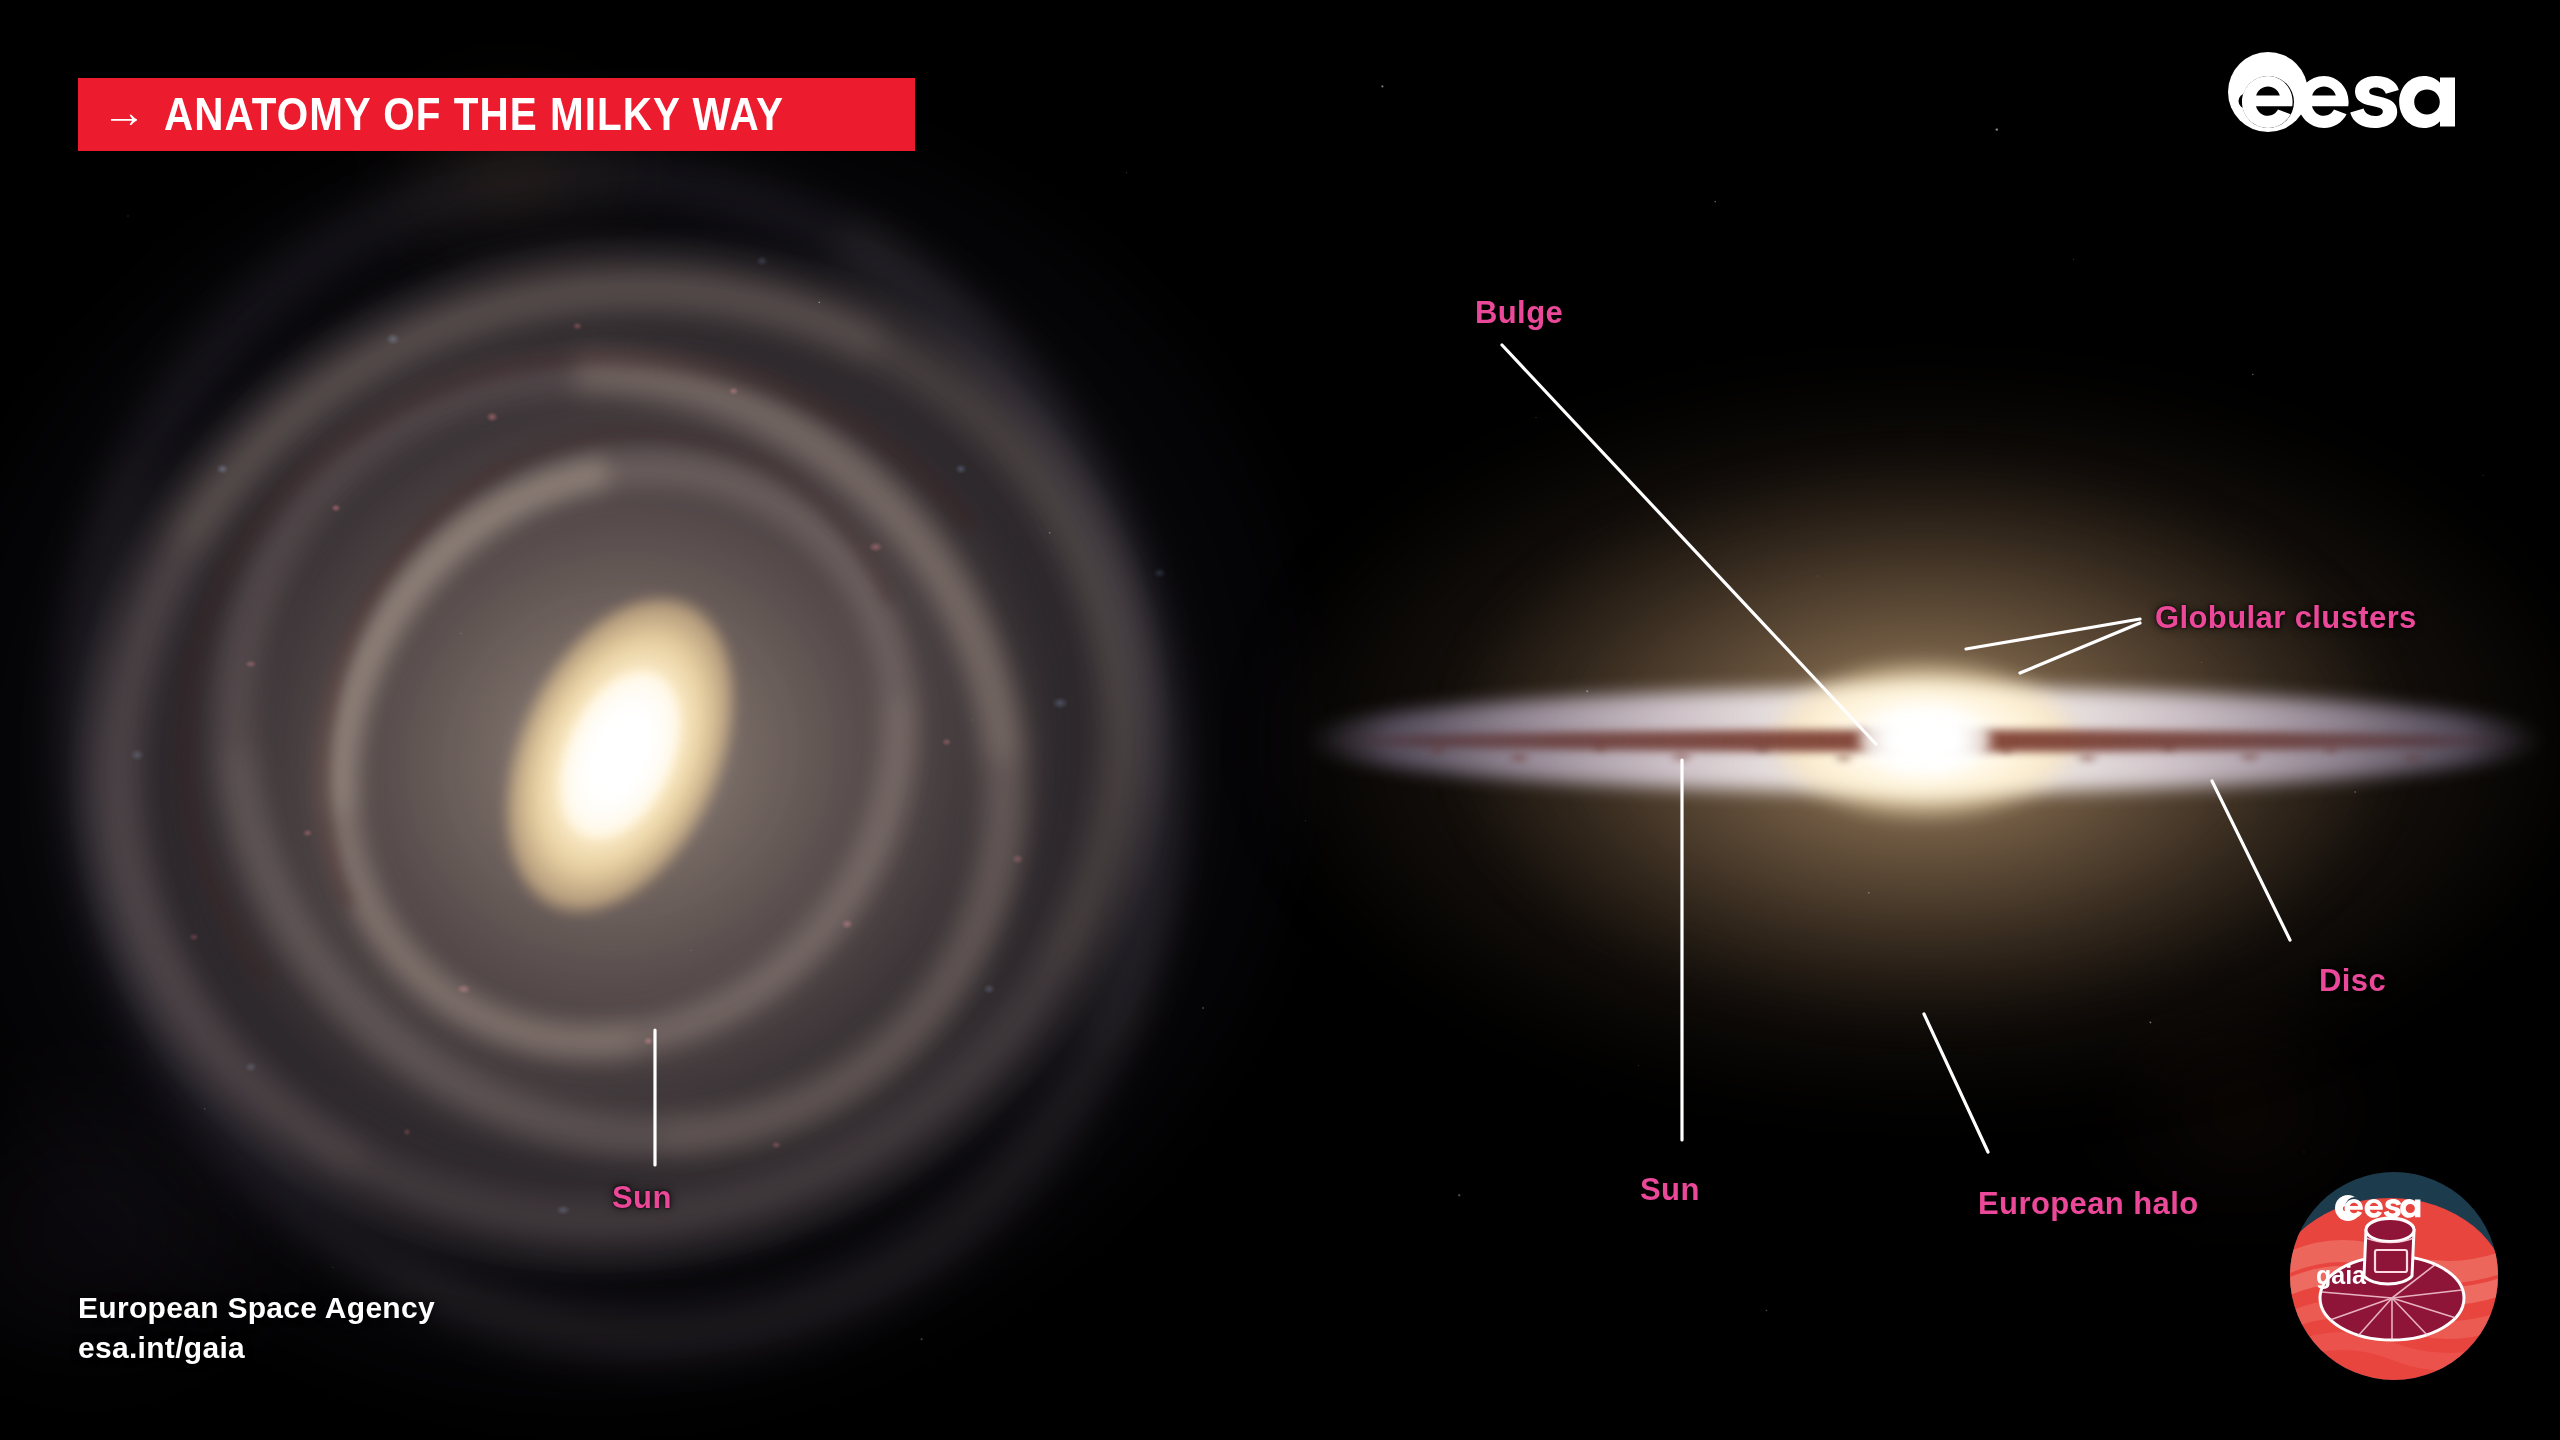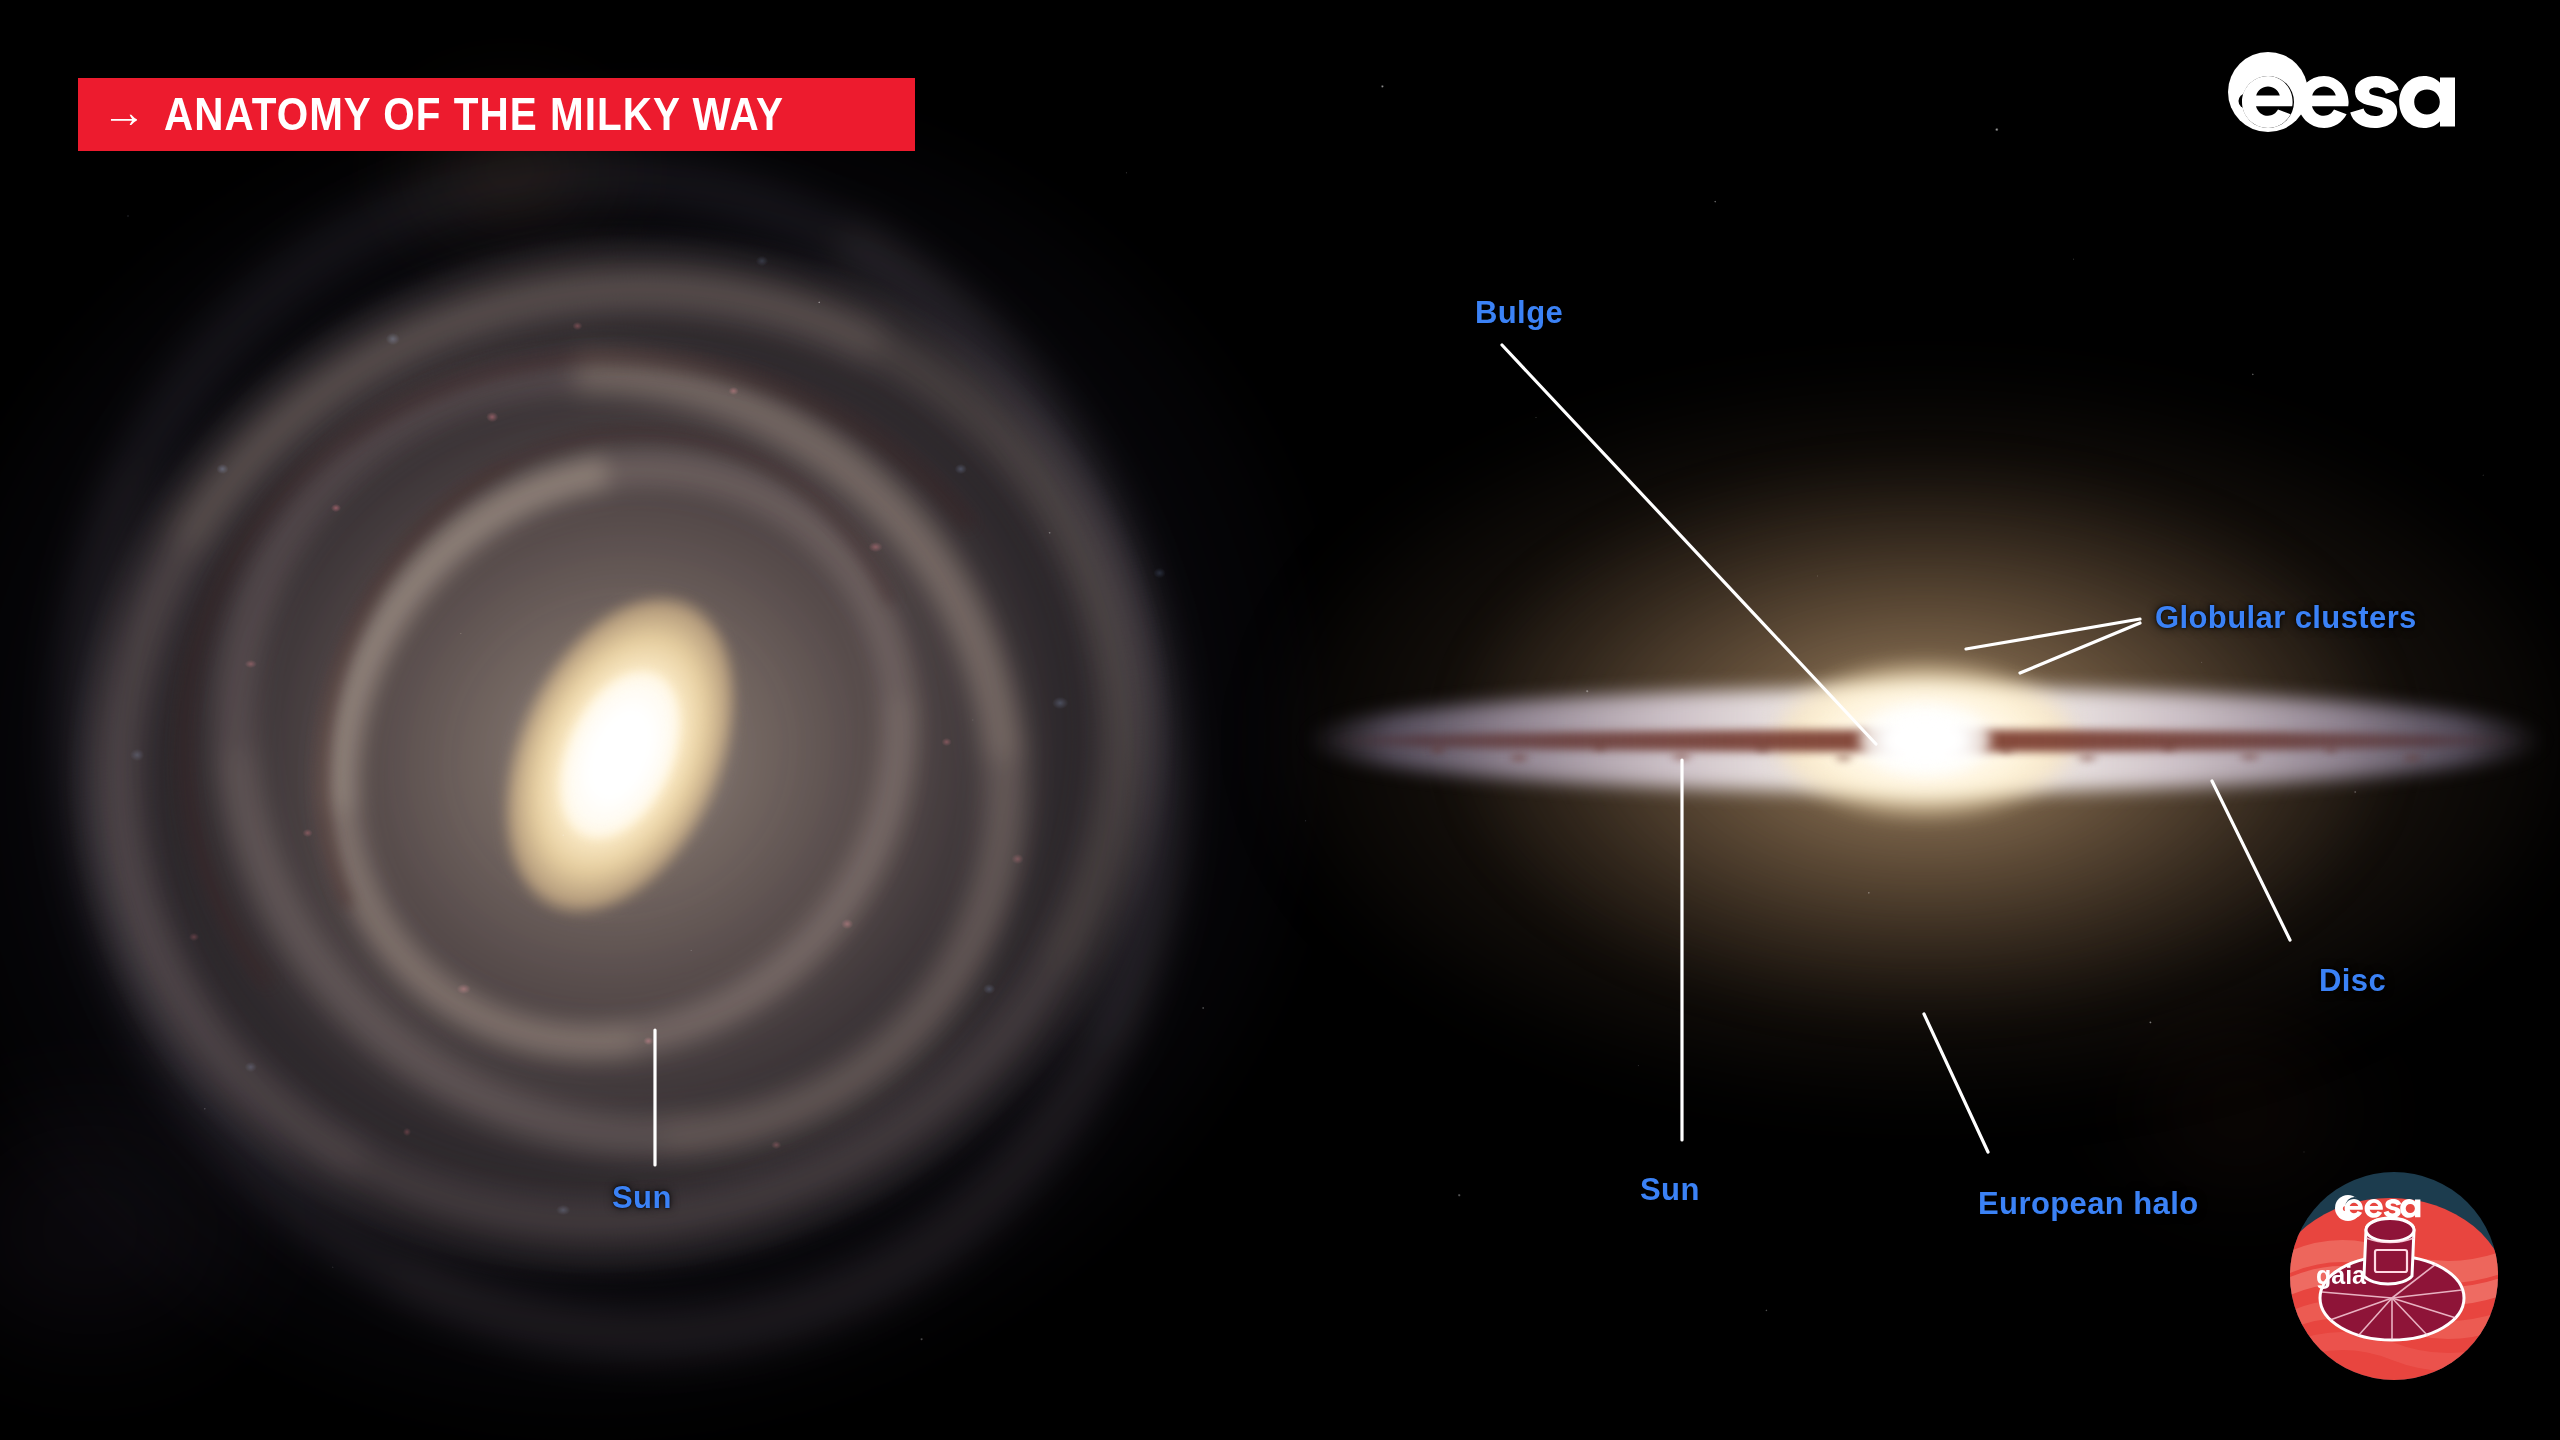--- a/index.html
+++ b/index.html
@@ -336,21 +336,21 @@
     font-weight:700;letter-spacing:1.2px;
     transform:scaleX(.86);transform-origin:left center;
     white-space:nowrap;
   }
 
   
   #esa-logo{position:absolute;right:68px;top:48px;z-index:30;}
 
   
   .label{
-    position:absolute;color:#3b82f6;font-size:31px;font-weight:700;
+    position:absolute;color:#ec4899;font-size:31px;font-weight:700;
     letter-spacing:.4px;white-space:nowrap;z-index:25;
     text-shadow:0 0 10px rgba(0,0,0,.85), 0 0 3px rgba(0,0,0,.9);
   }
   #leaders{position:absolute;inset:0;z-index:20;pointer-events:none;}
 
   
   #credit{
     position:absolute;left:78px;top:1288px;z-index:30;
     color:#fff;font-size:30px;font-weight:700;line-height:1.33;
     letter-spacing:.3px;
@@ -454,20 +454,24 @@
                  c0 2.8-3 4.6-7.8 4.6 c-6 0-10-2.6-11.4-7.4 l-13.4 3.8 c2.6 10 11.8 15.6 24.6 15.6
                  c13 0 22.4-6.4 22.4-16.2 c0-8.2-5.4-12.4-16-14.8 l-6.4-1.4 c-4-0.9-5.6-2-5.6-4
                  c0-2.4 2.6-4 6.8-4 c5 0 8.4 2.2 9.8 6.2 l13-3.8 C172.4 33.2 163.6 28 152 28 Z"></path>
         <path d="M216 29.6 v5.2 c-3.8-4.2-9.4-6.8-16.2-6.8 c-14 0-24.6 11.4-24.6 26 s10.6 26 24.6 26
                  c6.8 0 12.4-2.6 16.2-6.8 v5.2 h15 V29.6 Z M203 66.4 c-7.2 0-12.8-5.4-12.8-12.4
                  s5.6-12.4 12.8-12.4 c7.2 0 12.8 5.4 12.8 12.4 S210.2 66.4 203 66.4 Z"></path>
       </g>
     </svg>
   </div>
 
+  <div id="credit">
+    <div>European Space Agency</div>
+    <div>esa.int/gaia</div>
+  </div>
 
   <div id="gaia-badge">
     <svg width="216" height="216" viewBox="0 0 216 216">
       <defs>
         <clipPath id="badgeClip">
             <circle cx="108" cy="108" r="104"></circle>
           </clipPath>
         <mask id="esaMini">
           <rect width="216" height="216" fill="#fff"></rect>
           <circle cx="59.5" cy="40.5" r="2.6" fill="#000"></circle>

